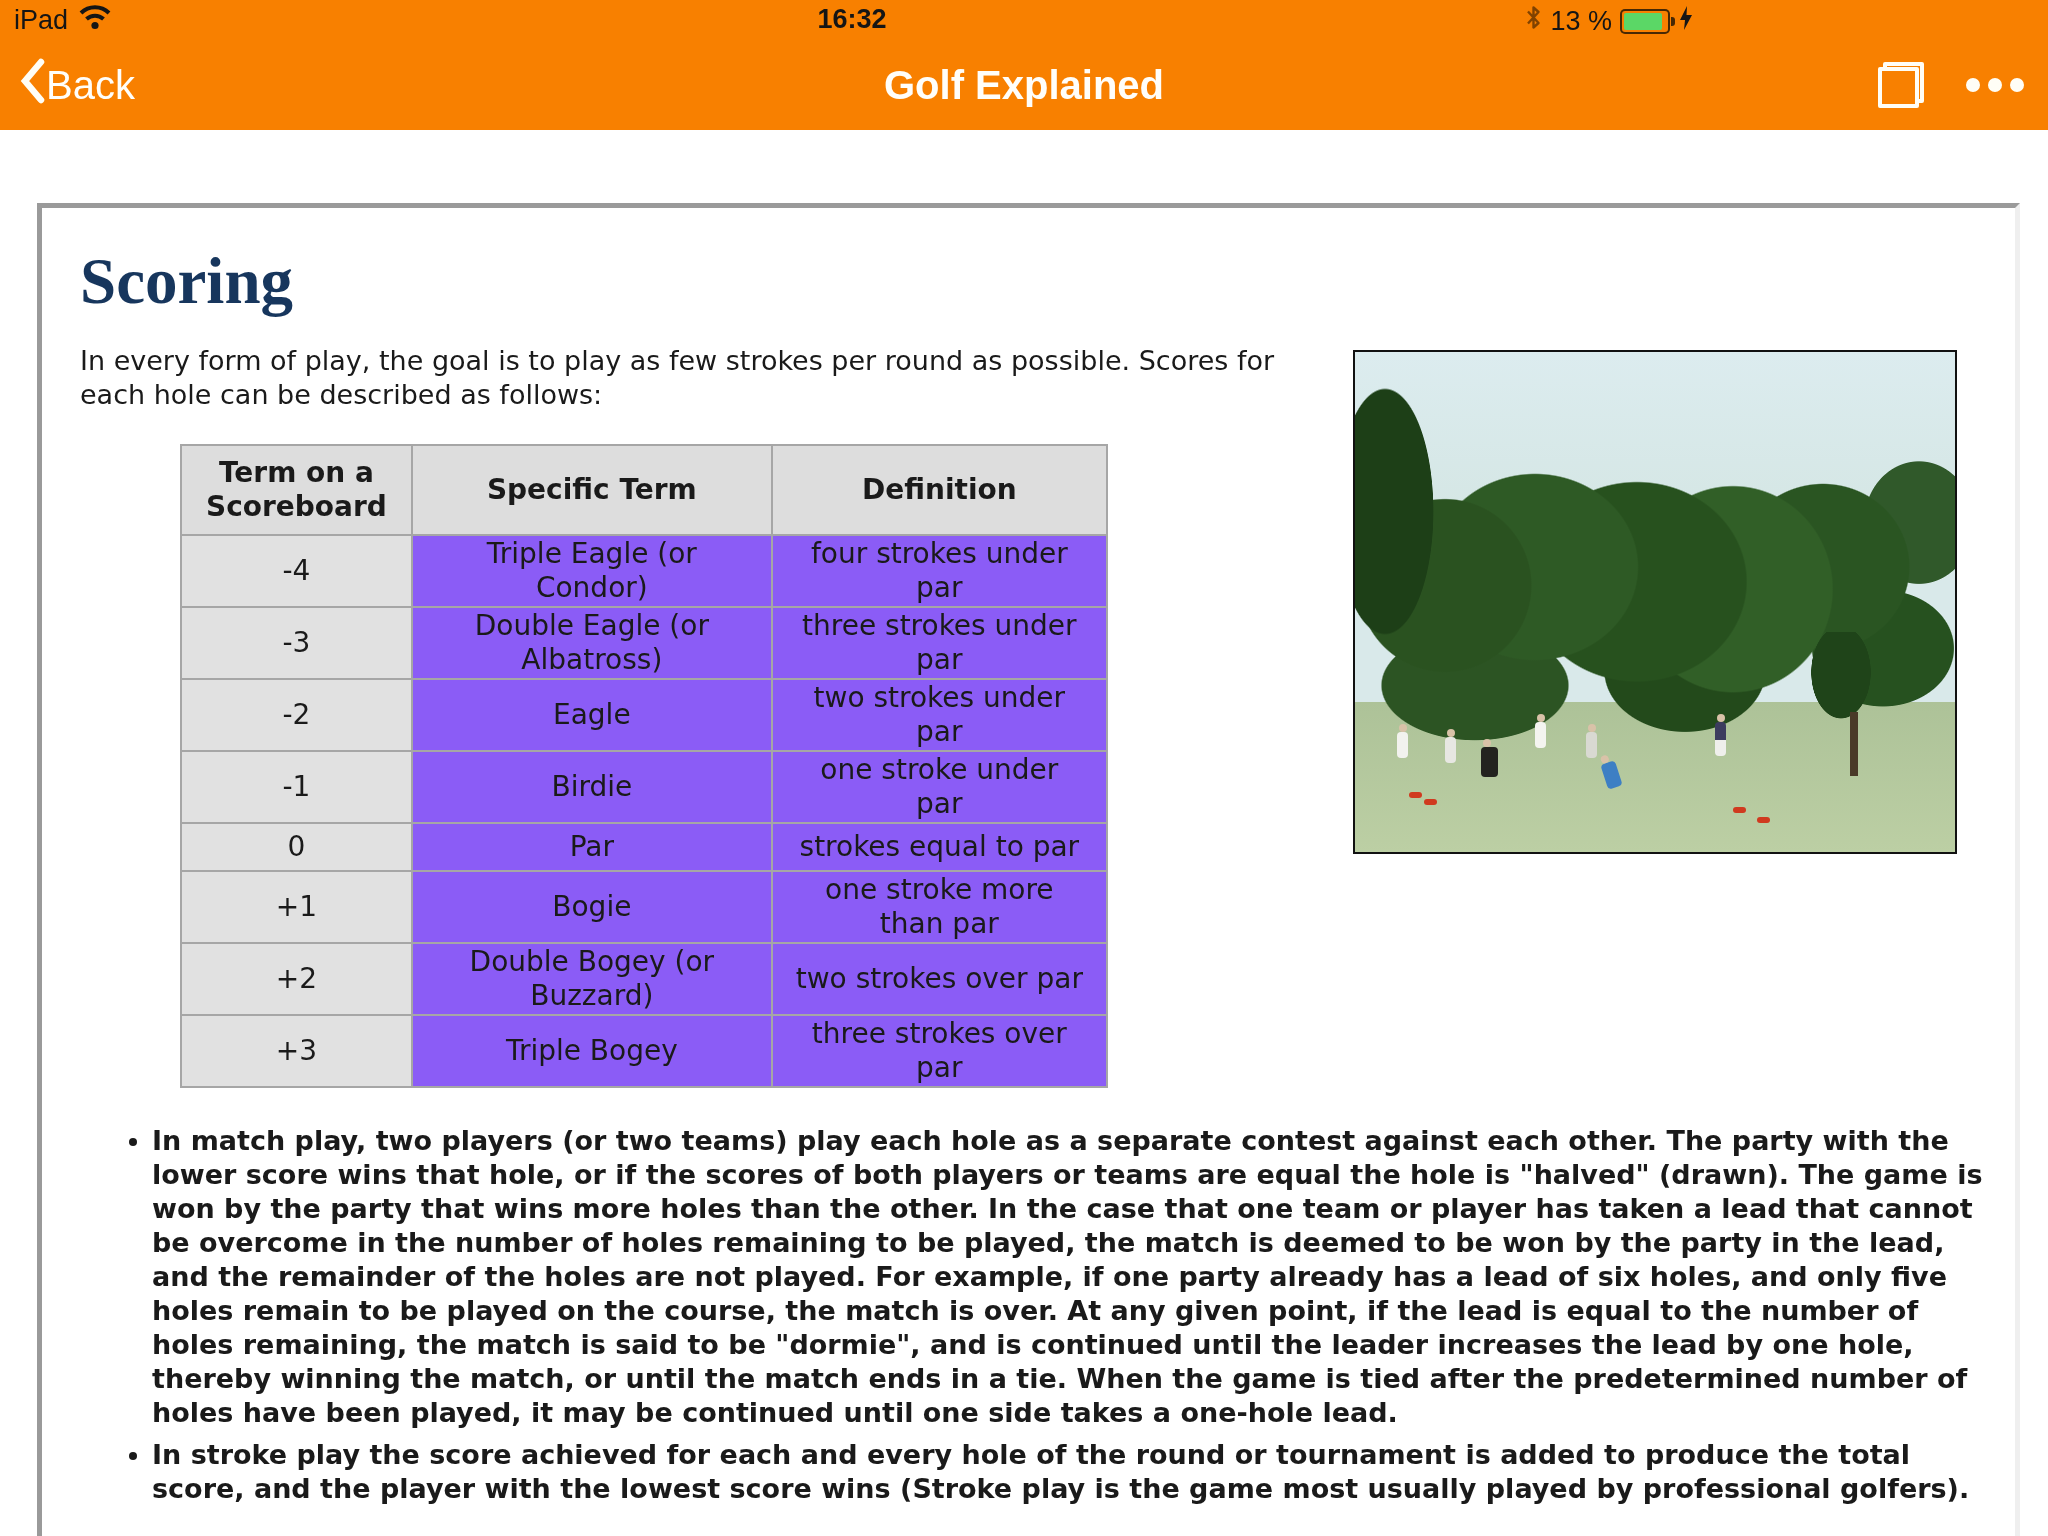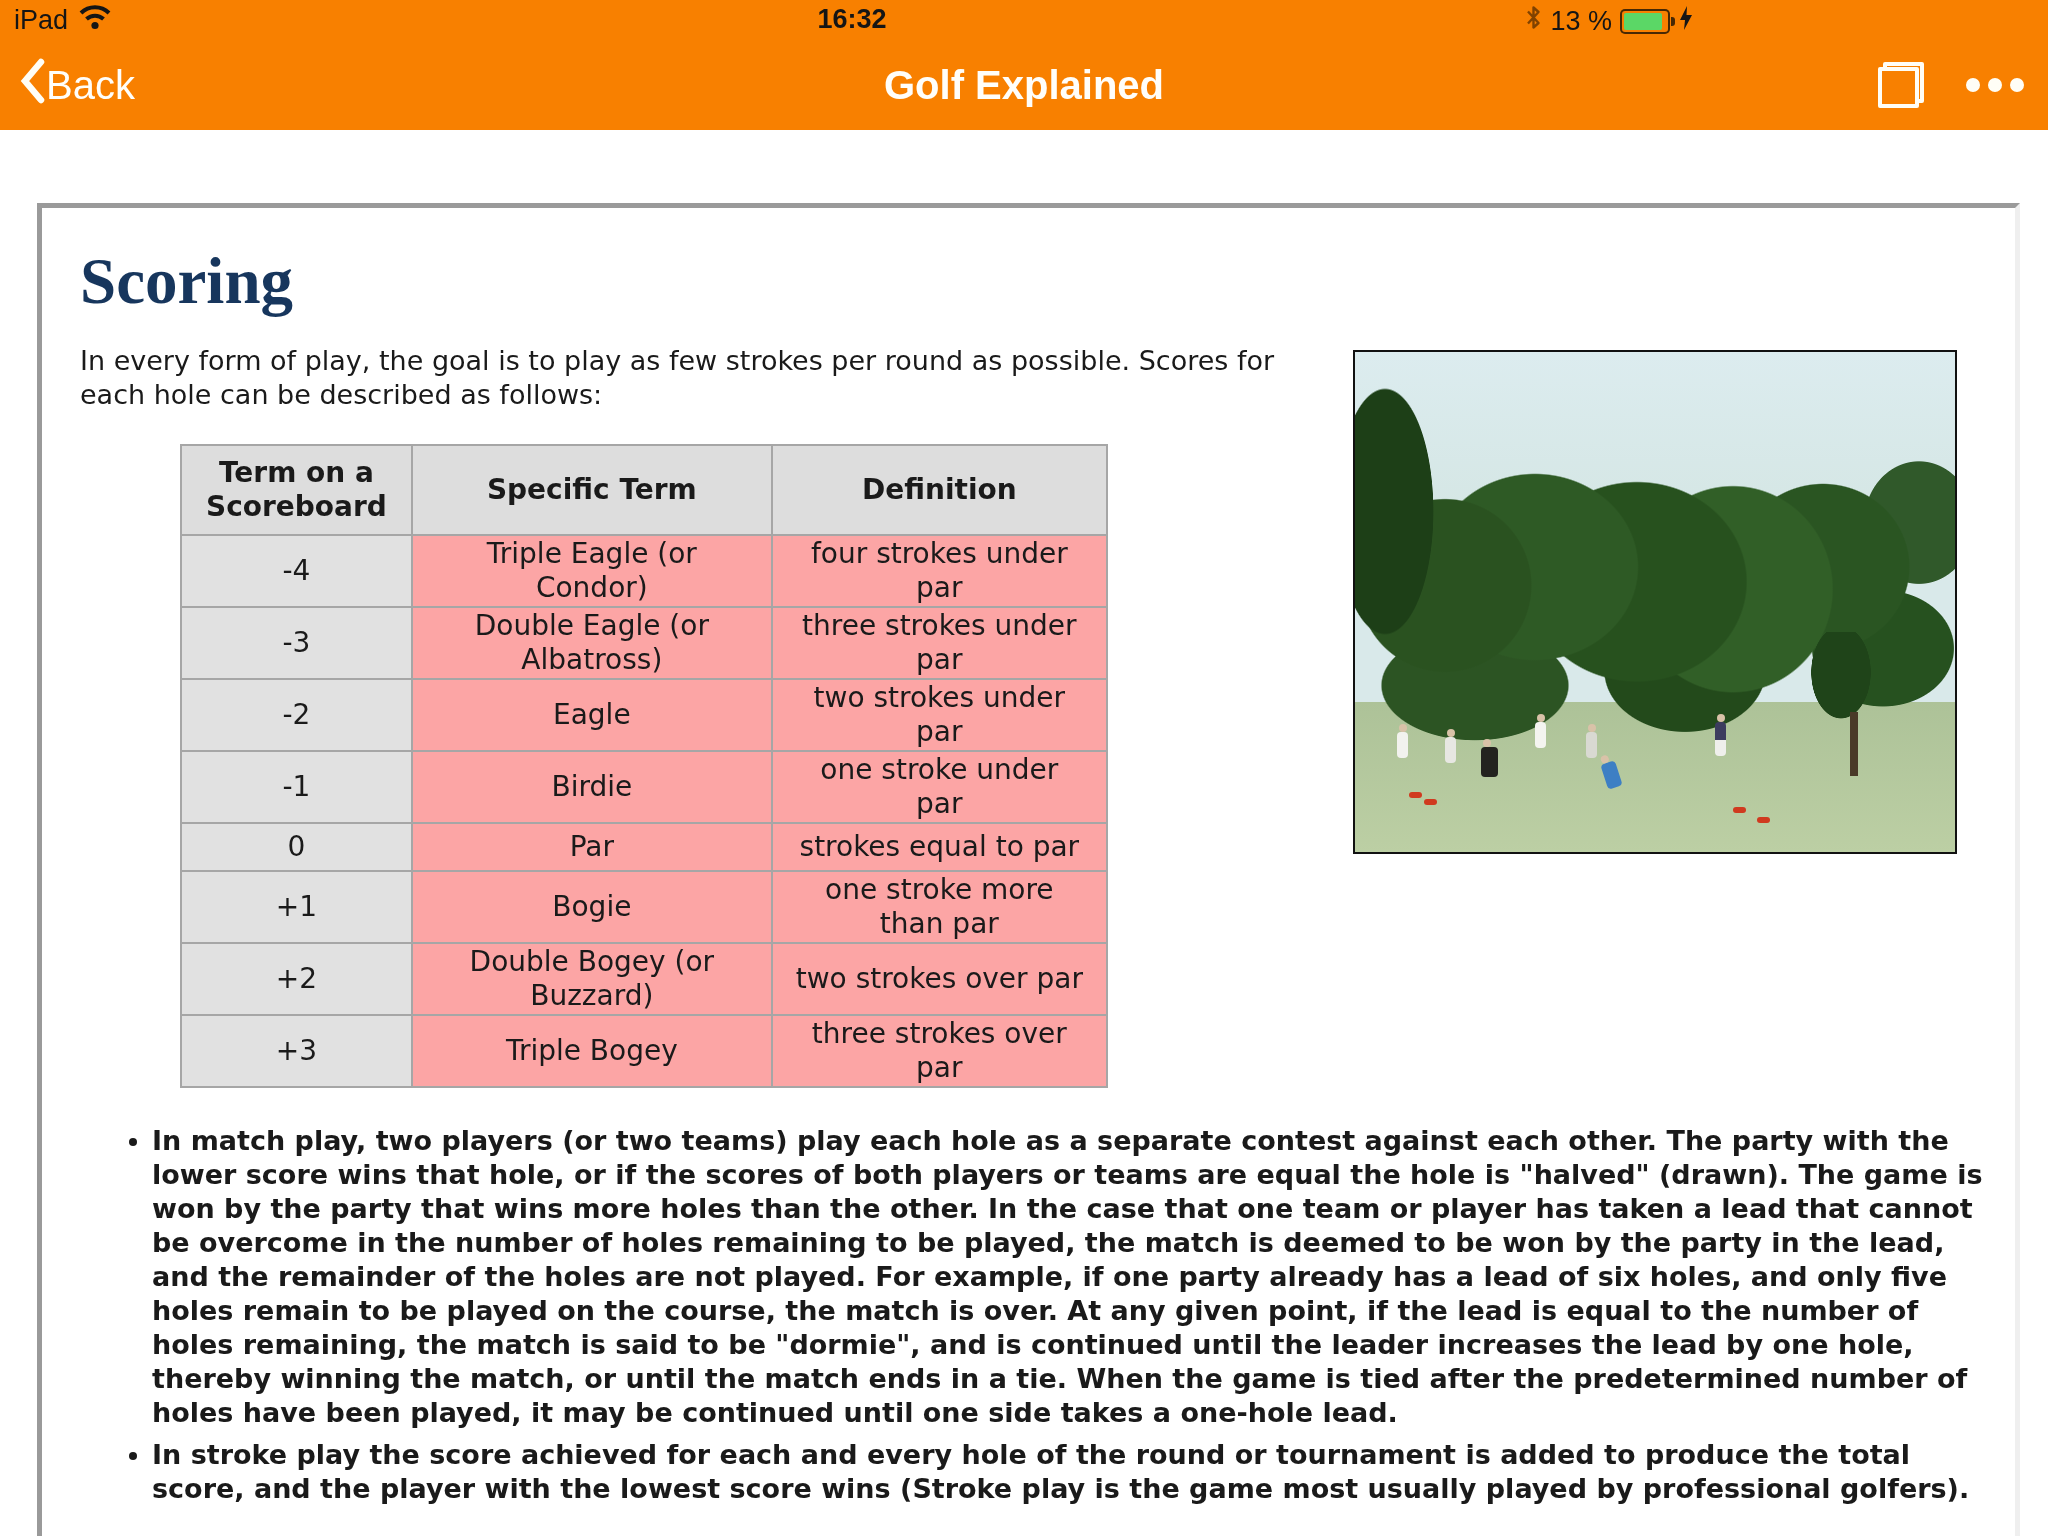--- a/index.html
+++ b/index.html
@@ -65,21 +65,21 @@
     background:radial-gradient(ellipse at 50% 42%, #1f4419 58%, transparent 59%);}
   .ph-trunk{position:absolute;right:16.2%;top:72%;width:8px;height:64px;background:#4a3a28;}
   .person{position:absolute;width:11px;height:26px;border-radius:4px;}
   .person::before{content:"";position:absolute;top:-8px;left:2px;width:8px;height:8px;
     border-radius:50%;background:#d9c2a8;}
   .marker{position:absolute;width:13px;height:6px;background:#d03a1f;border-radius:3px;}
   
   table.score{border-collapse:collapse;margin:32px 0 0 100px;font-size:28px;padding-left:16px;}
   table.score th,table.score td{border:2px solid #a6a6a6;text-align:center;}
   table.score th{background:#dddddd;font-weight:bold;padding:10px 24px;line-height:34px;}
-  table.score td{height:44px;padding:1px 20px;background:#fca5a5;}
+  table.score td{height:44px;padding:1px 20px;background:#8b5cf6;}
   table.score td.first{background:#e1e1e1;min-width:120px;}
   table.score th.w1{width:168px;}
   table.score th.w2{width:310px;margin-top:16px;}
   table.score th.w3{width:285px;}
   
   .forms-p{margin-top:48px !important;}
   ul.play-list{margin:36px 0 0 0;padding-left:72px;}
   ul.play-list li{margin-bottom:8px;font-weight:bold;}
 </style>
 </head>

